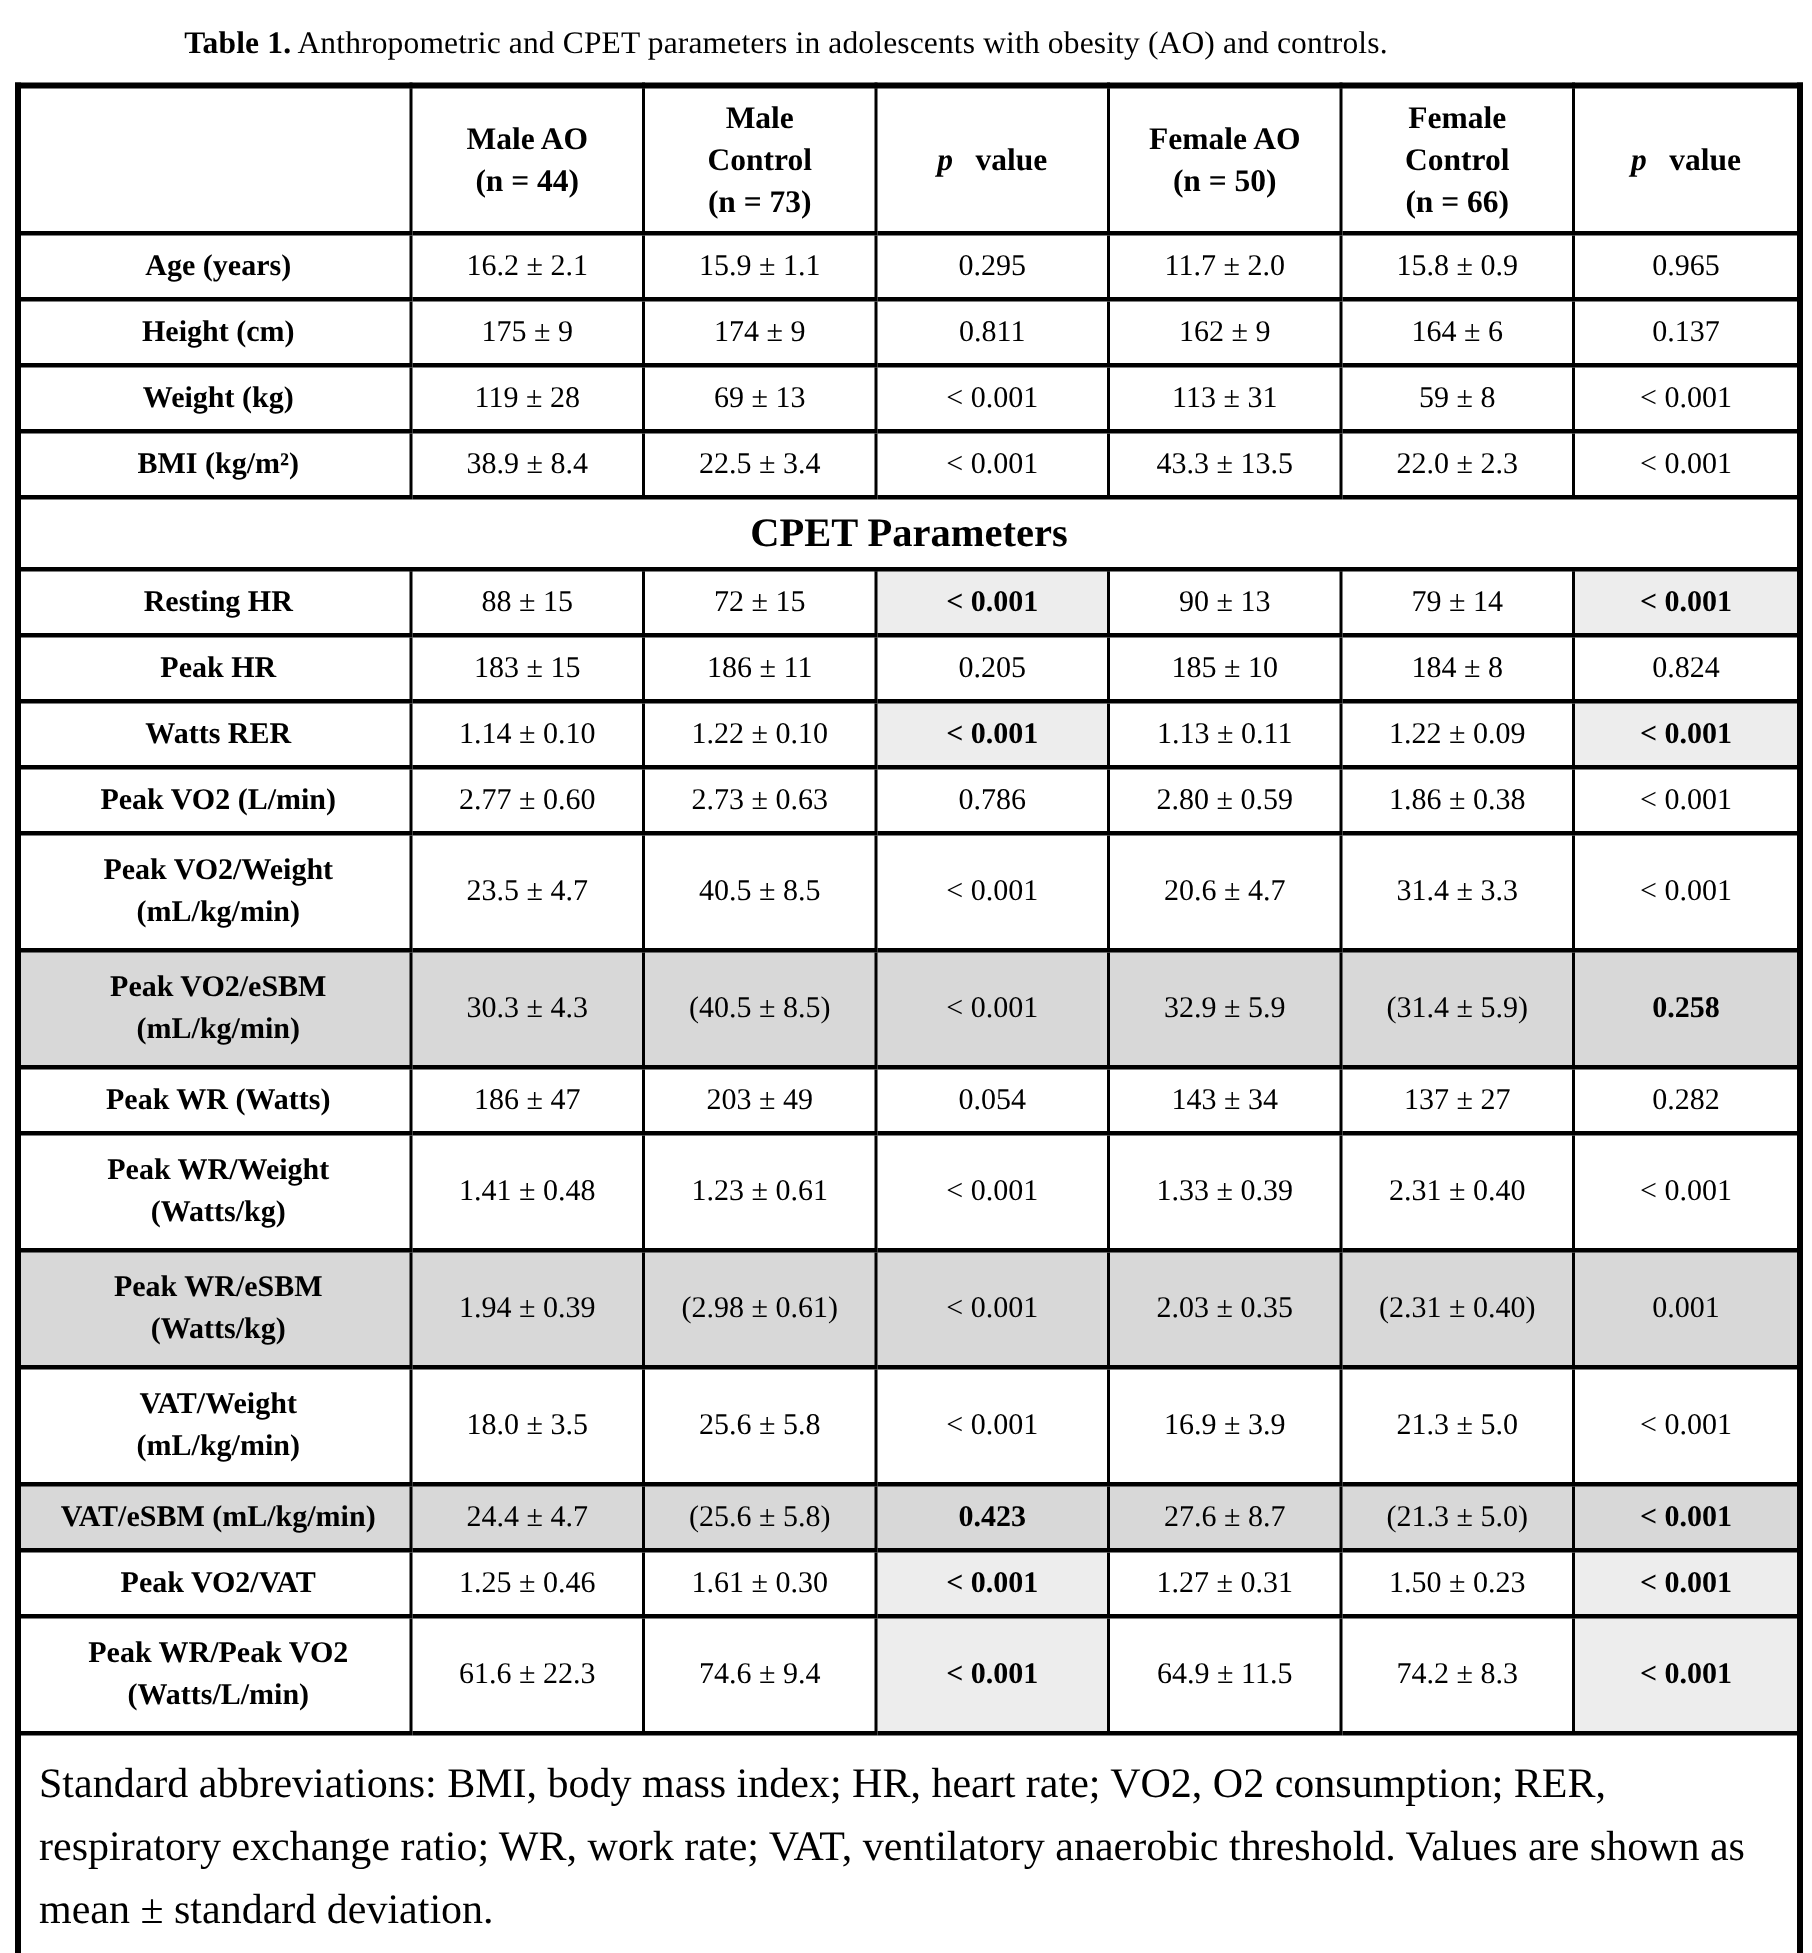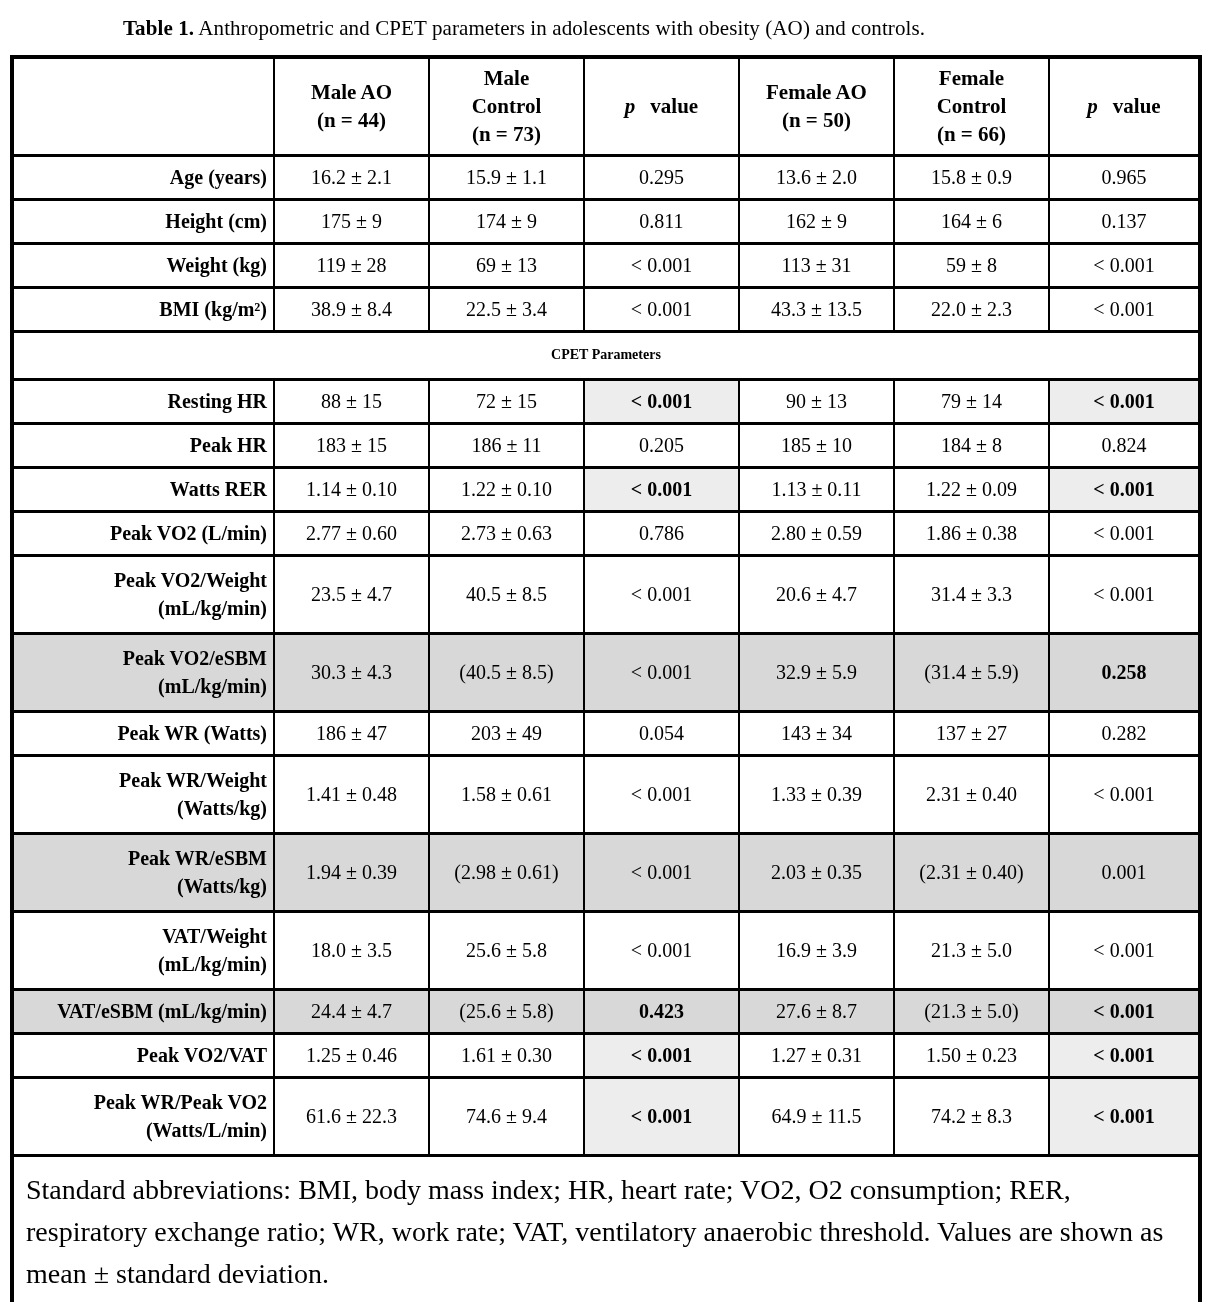--- a/index.html
+++ b/index.html
@@ -46,27 +46,27 @@
     white-space:pre-line;
     line-height:1.35;
   }
   th em{font-style:italic;font-weight:bold;}
   th .rest{margin-left:15px;}
   tr.h1{height:44px;}
   tr.h2{height:78px;}
   tr.section-row{height:48px;}
   td.section{
     font-weight:bold;
-    font-size:14px;
+    font-size:27px;
     text-align:center;
   }
   td.label{
     font-weight:bold;
     font-size:20px;
-    text-align:right;
+    text-align:center;
     padding-left:10px;
     white-space:pre-line;
     line-height:1.4;
   }
   td.value{
     font-size:20px;
     text-align:center;
   }
   tr.shaded td{background:var(--shade-row);}
   td.p-sig{font-weight:bold;background:var(--shade-cell);}
@@ -113,21 +113,21 @@
 (n = 66)</th>
           <th><em>p</em><span class="rest">value</span></th>
         </tr>
     </thead>
     <tbody id="table-body">
         <tr class="h1">
           <td class="label">Age (years)</td>
           <td class="value">16.2 ± 2.1</td>
           <td class="value">15.9 ± 1.1</td>
           <td class="value">0.295</td>
-          <td class="value">13.6 ± 2.0</td>
+          <td class="value">11.7 ± 2.0</td>
           <td class="value">15.8 ± 0.9</td>
           <td class="value">0.965</td>
         </tr>
         <tr class="h1">
           <td class="label">Height (cm)</td>
           <td class="value">175 ± 9</td>
           <td class="value">174 ± 9</td>
           <td class="value">0.811</td>
           <td class="value">162 ± 9</td>
           <td class="value">164 ± 6</td>
@@ -216,21 +216,21 @@
           <td class="value">203 ± 49</td>
           <td class="value">0.054</td>
           <td class="value">143 ± 34</td>
           <td class="value">137 ± 27</td>
           <td class="value">0.282</td>
         </tr>
         <tr class="h2">
           <td class="label">Peak WR/Weight
 (Watts/kg)</td>
           <td class="value">1.41 ± 0.48</td>
-          <td class="value">1.58 ± 0.61</td>
+          <td class="value">1.23 ± 0.61</td>
           <td class="value">&lt; 0.001</td>
           <td class="value">1.33 ± 0.39</td>
           <td class="value">2.31 ± 0.40</td>
           <td class="value">&lt; 0.001</td>
         </tr>
         <tr class="h2 shaded">
           <td class="label">Peak WR/eSBM
 (Watts/kg)</td>
           <td class="value">1.94 ± 0.39</td>
           <td class="value">(2.98 ± 0.61)</td>

